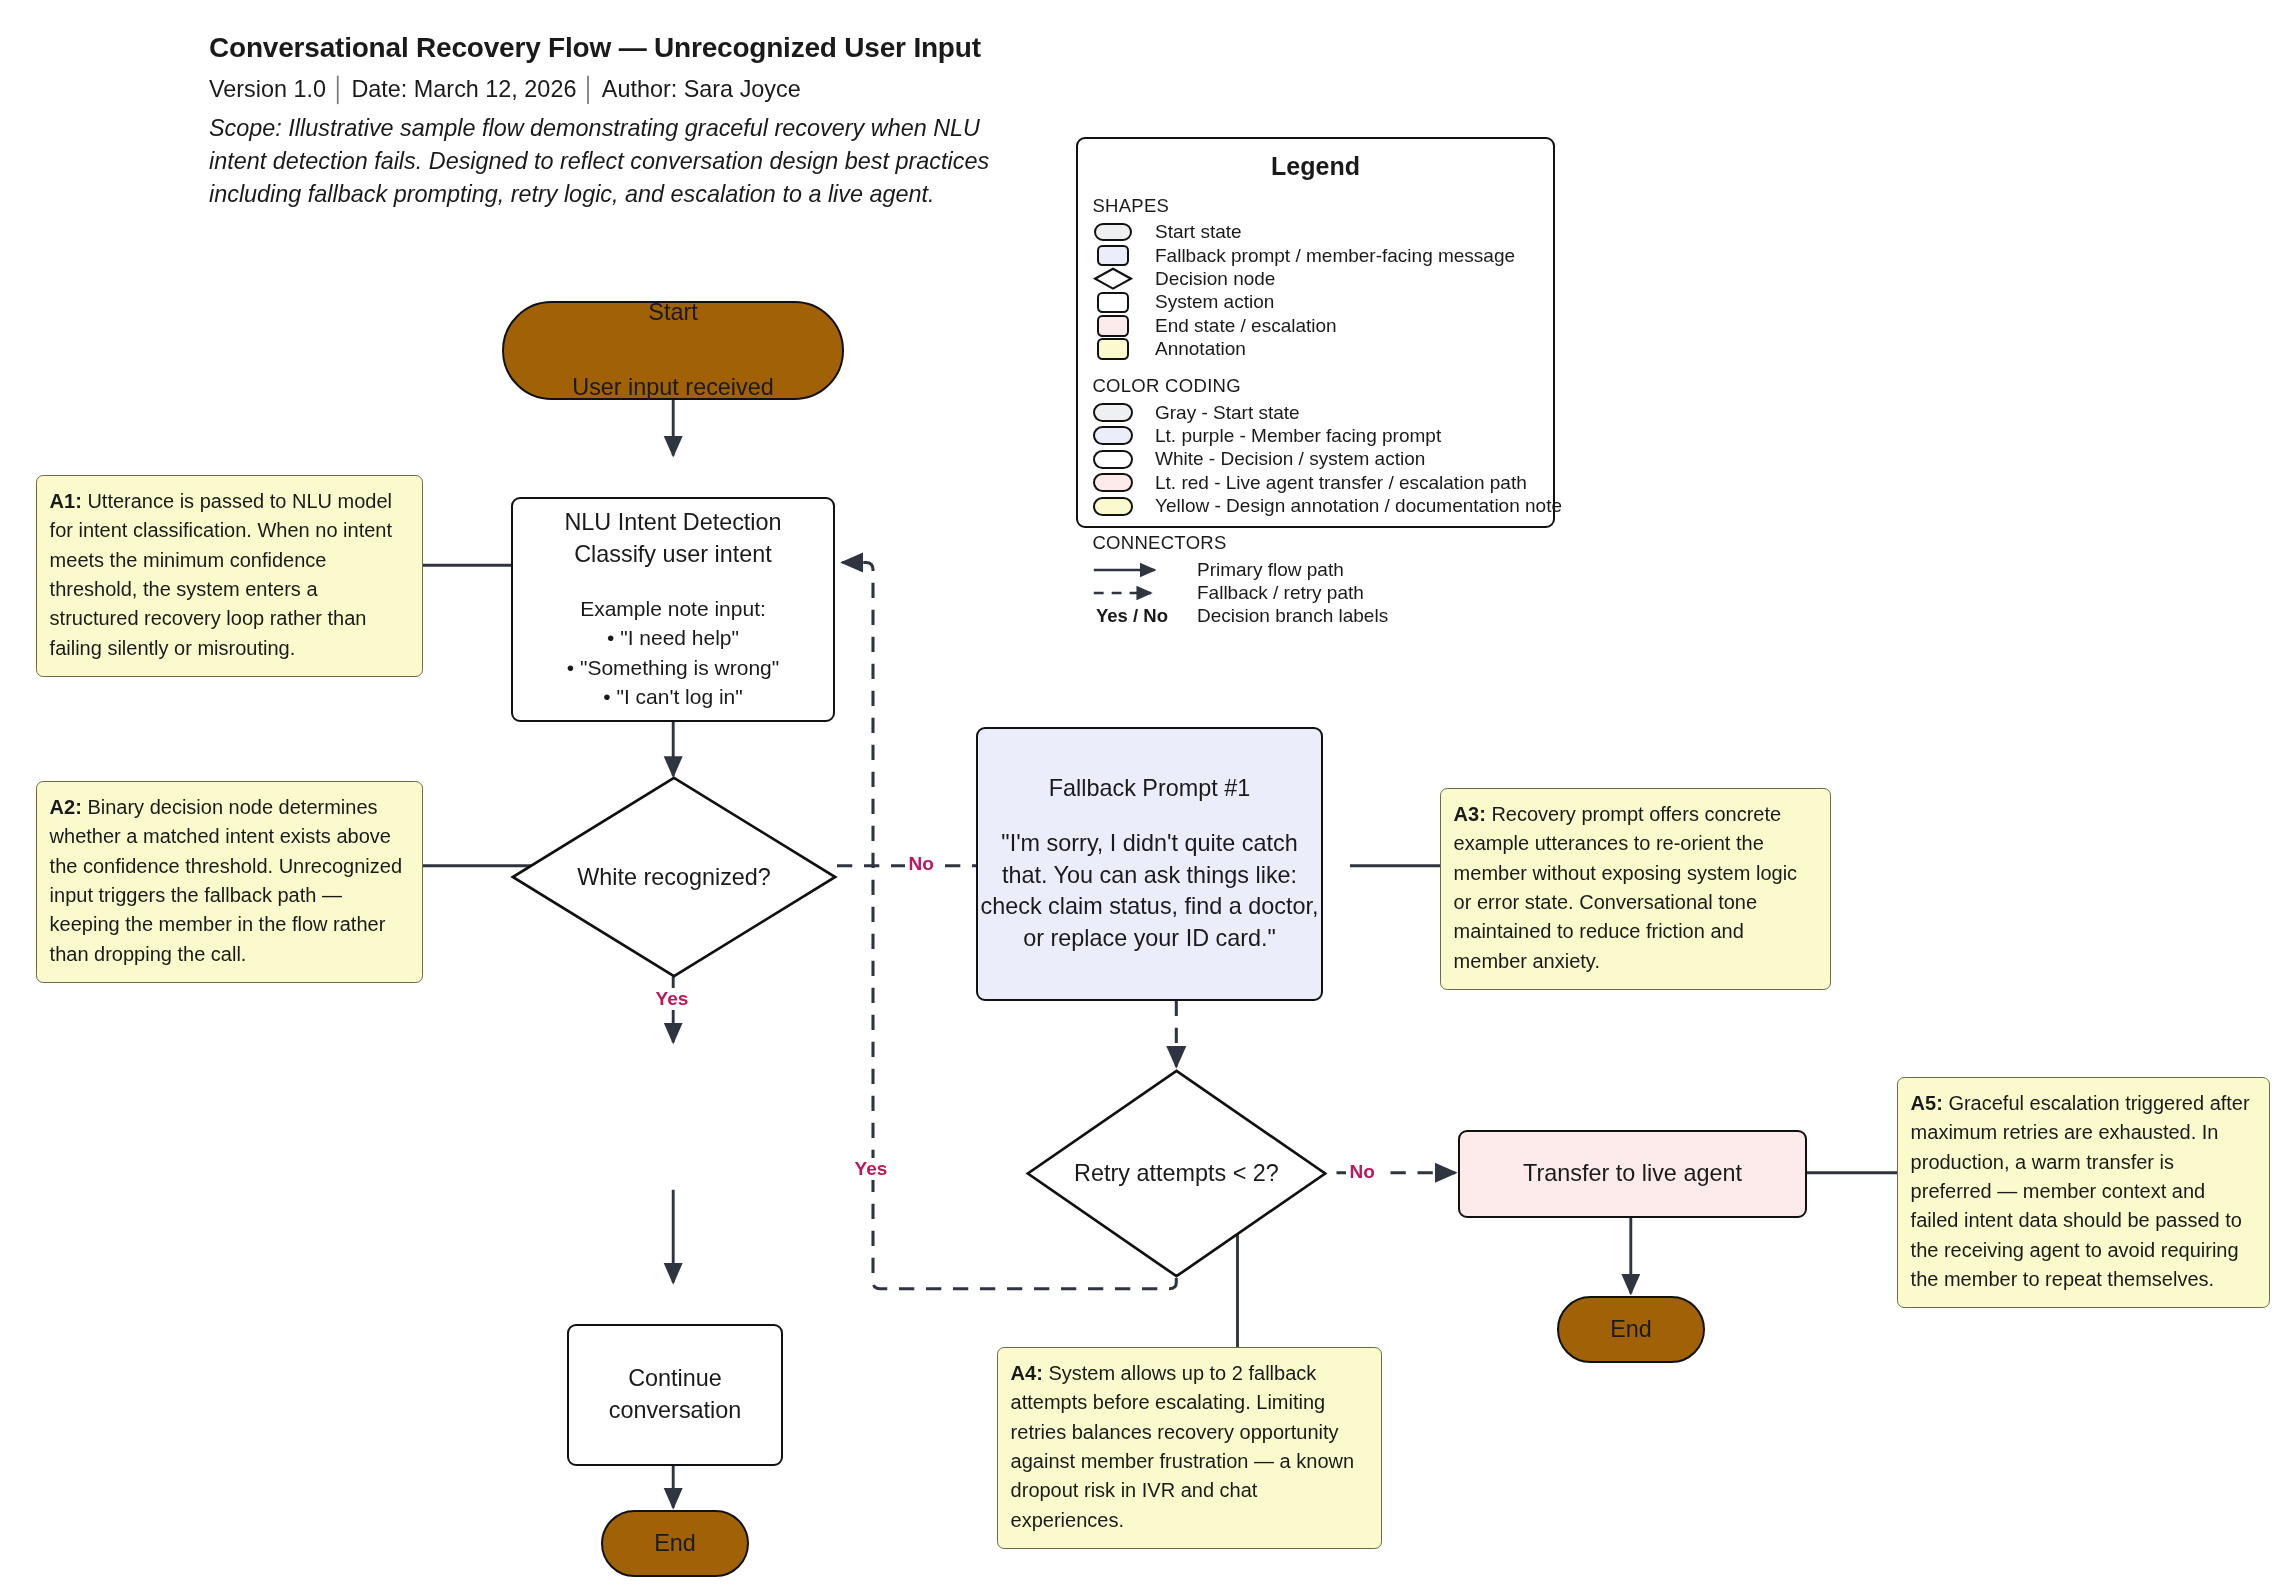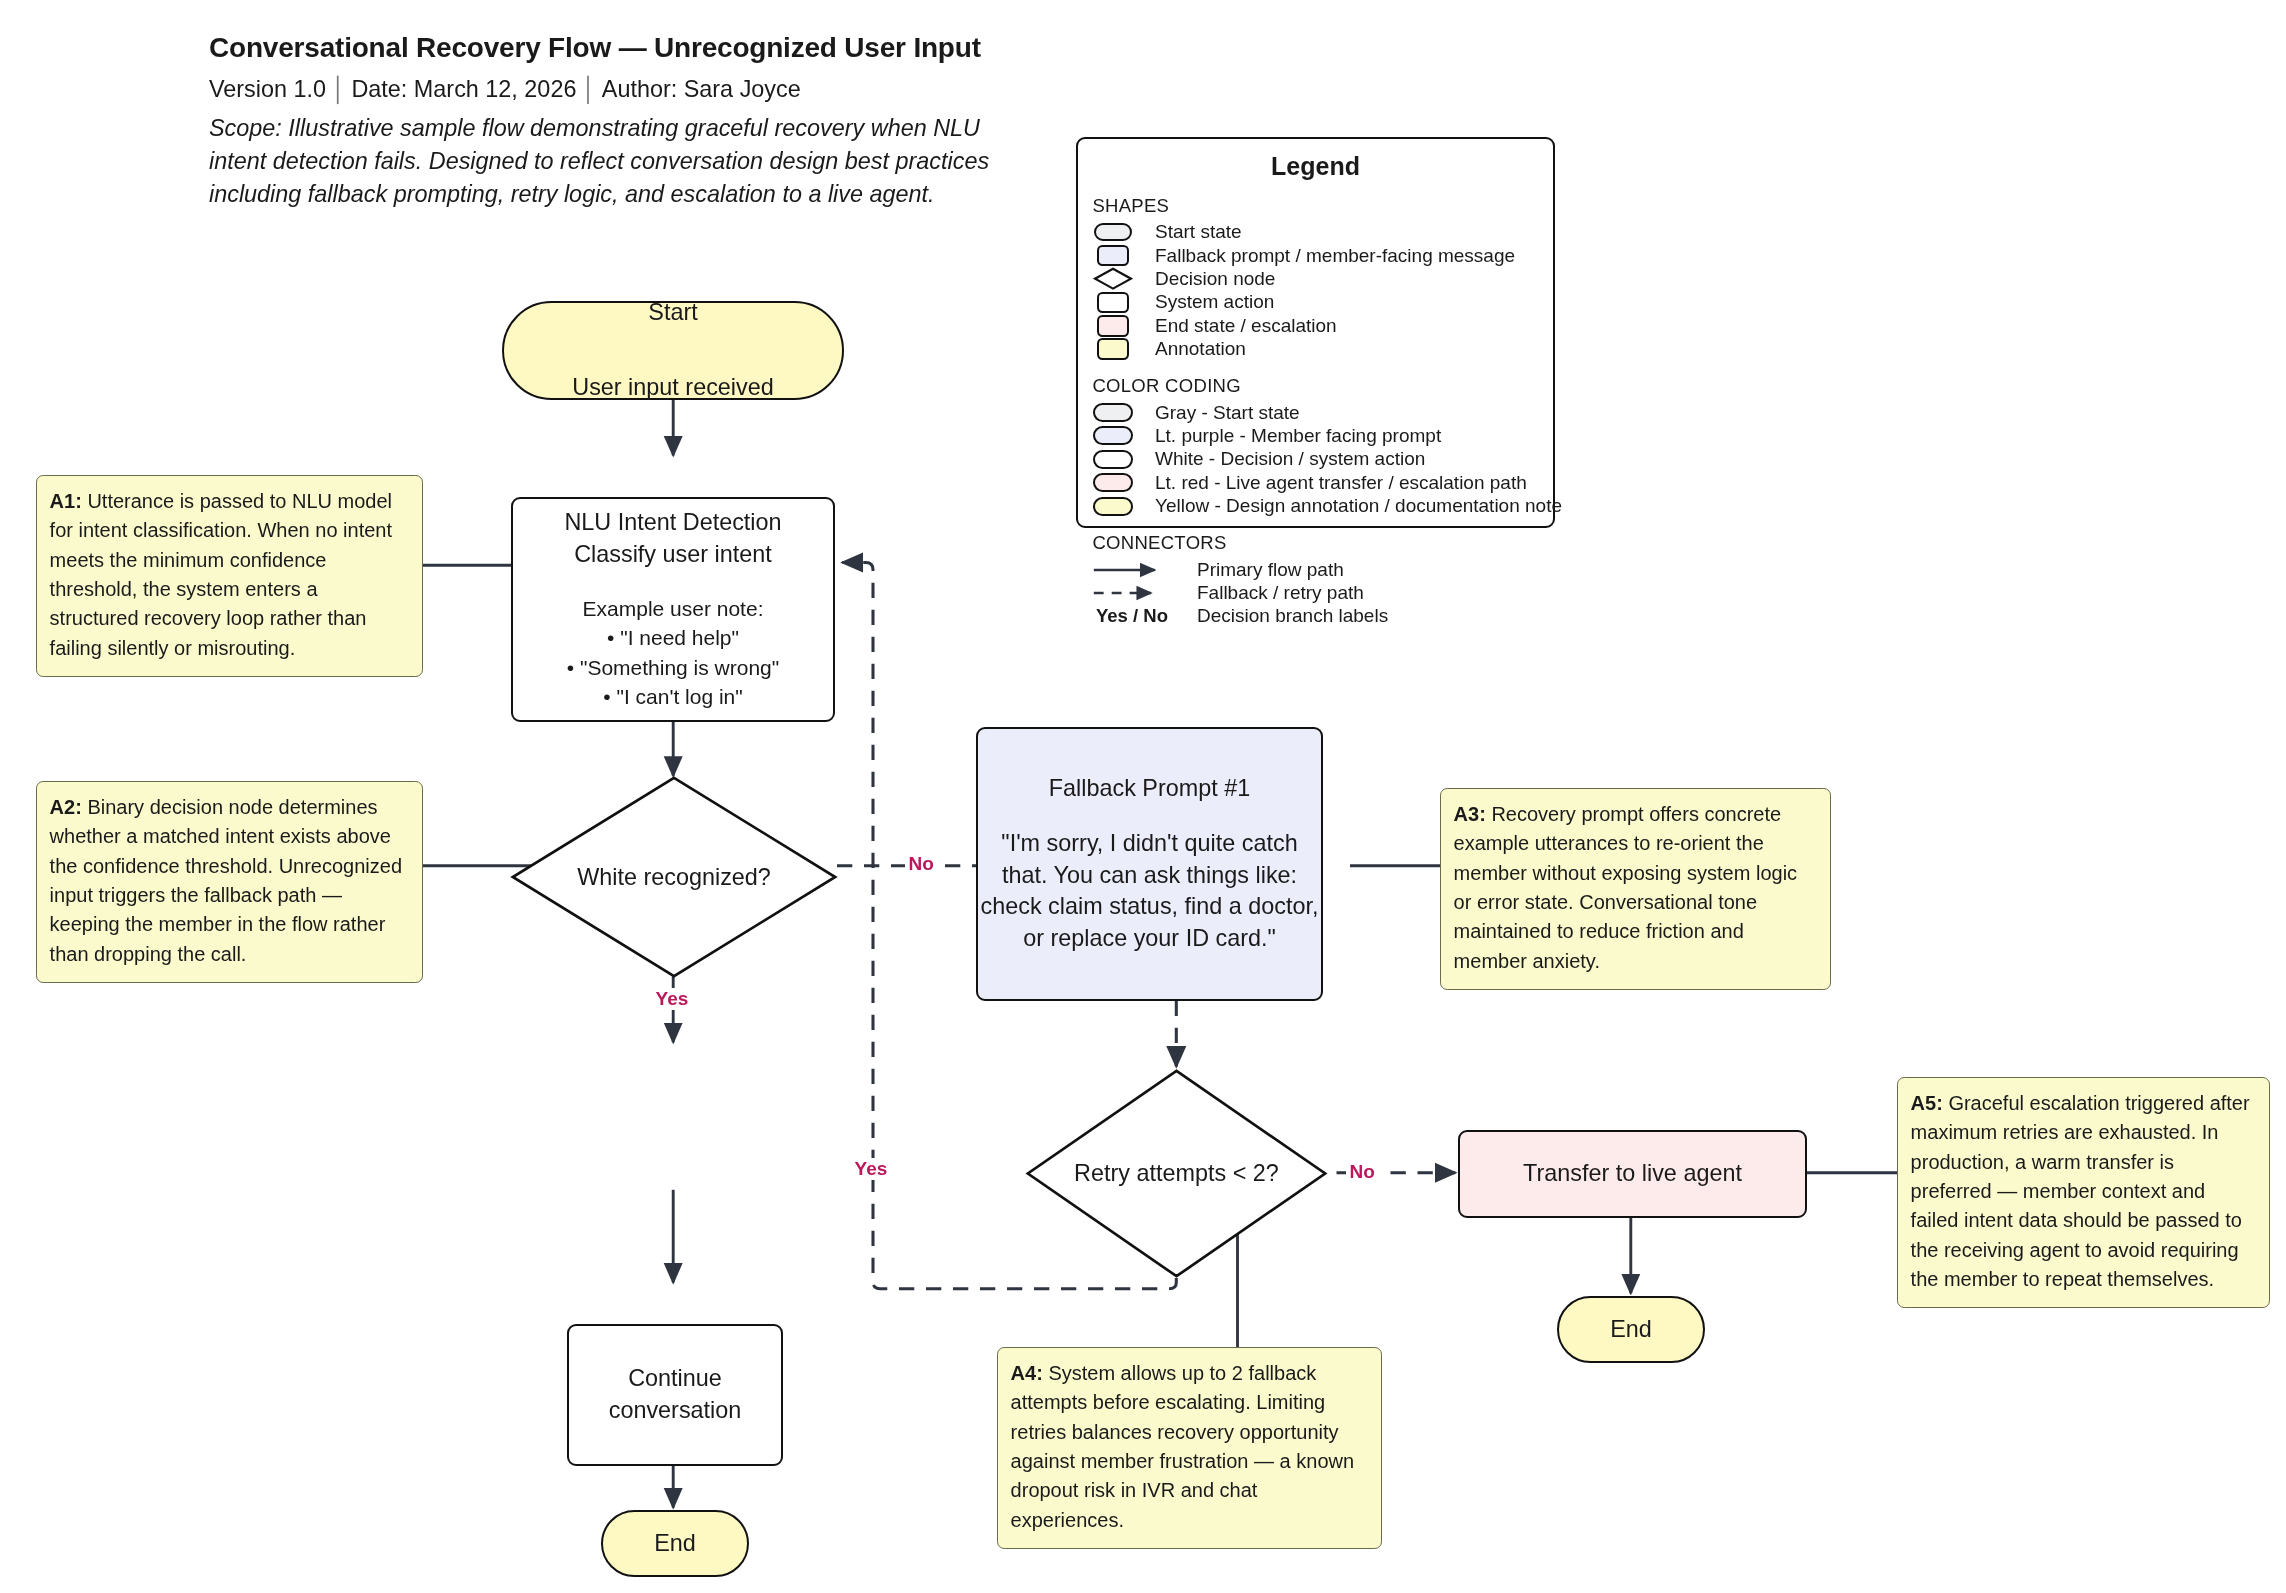--- a/index.html
+++ b/index.html
@@ -13,21 +13,21 @@
              letter-spacing:-0.2px;white-space:nowrap;}
   .hdr-meta{position:absolute;left:209px;top:76px;font-size:23.4px;white-space:nowrap;}
   .hdr-meta .sep{color:#777;padding:0 5.4px;}
   .hdr-scope{position:absolute;left:209px;top:112px;width:815px;font-size:23.4px;
              font-style:italic;line-height:1.42;}
 
   
   .node{position:absolute;box-sizing:border-box;border:2.3px solid #111;
         display:flex;flex-direction:column;align-items:center;justify-content:center;
         text-align:center;font-size:23.4px;line-height:1.35;background:#fff;}
-  .stadium{border-radius:899px;background:#fef9c3;gap:43px;}
+  .stadium{border-radius:899px;background:#a16207;gap:43px;}
   .rect{border-radius:9px;margin-top:40px;}
   .prompt{background:#ecedfb;border-radius:9px;}
   .escalate{background:#fdeaea;border-radius:9px;}
   .node .ttl{font-size:23.4px;}
   .node .gap{height:23.4px;}
   .node .sub{font-size:21px;line-height:1.4;}
 
   
   .diamond{position:absolute;}
   .diamond svg{position:absolute;left:0;top:0;overflow:visible;}
@@ -113,21 +113,21 @@
 
   <div class="node stadium" style="left:502px;top:301px;width:342px;height:99px;">
     <div>Start</div>
     <div>User input received</div>
   </div>
 
   <div class="node rect" style="left:511px;top:457px;width:324px;height:225px;">
     <div class="ttl">NLU Intent Detection</div>
     <div class="ttl">Classify user intent</div>
     <div class="gap"></div>
-    <div class="sub">Example user note:</div>
+    <div class="sub">Example note input:</div>
     <div class="sub">• "I need help"</div>
     <div class="sub">• "Something is wrong"</div>
     <div class="sub">• "I can't log in"</div>
   </div>
 
   <div class="diamond" style="left:511px;top:776px;width:326px;height:202px;">
     <svg width="326" height="202" viewBox="0 0 362 224">
       <polygon points="181,2 360,112 181,222 2,112" fill="#ffffff" stroke="#111" stroke-width="3"></polygon>
     </svg>
     <div class="dlabel">White recognized?</div>

